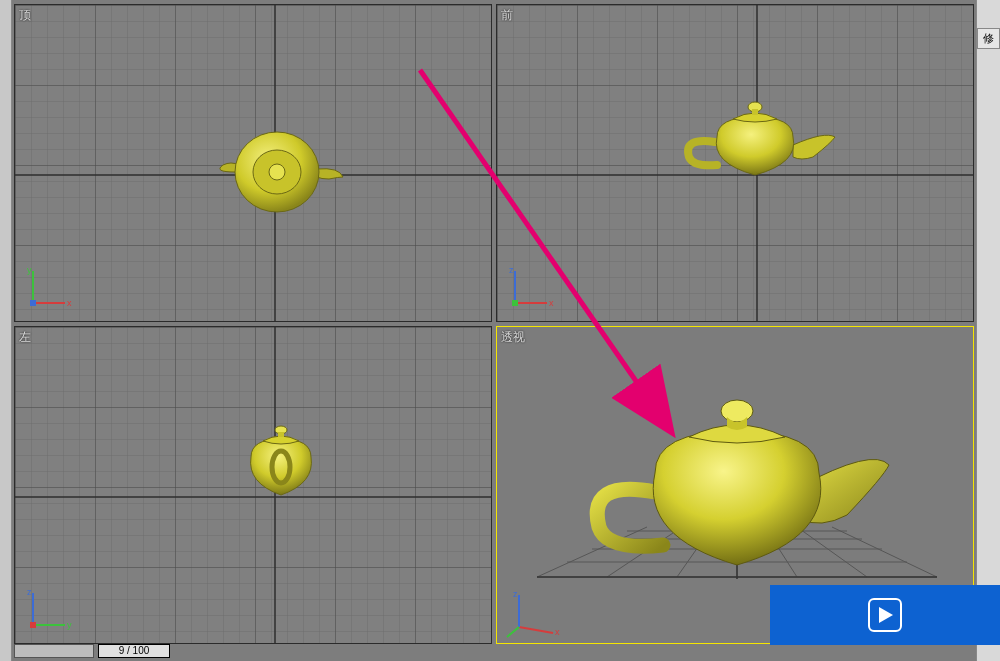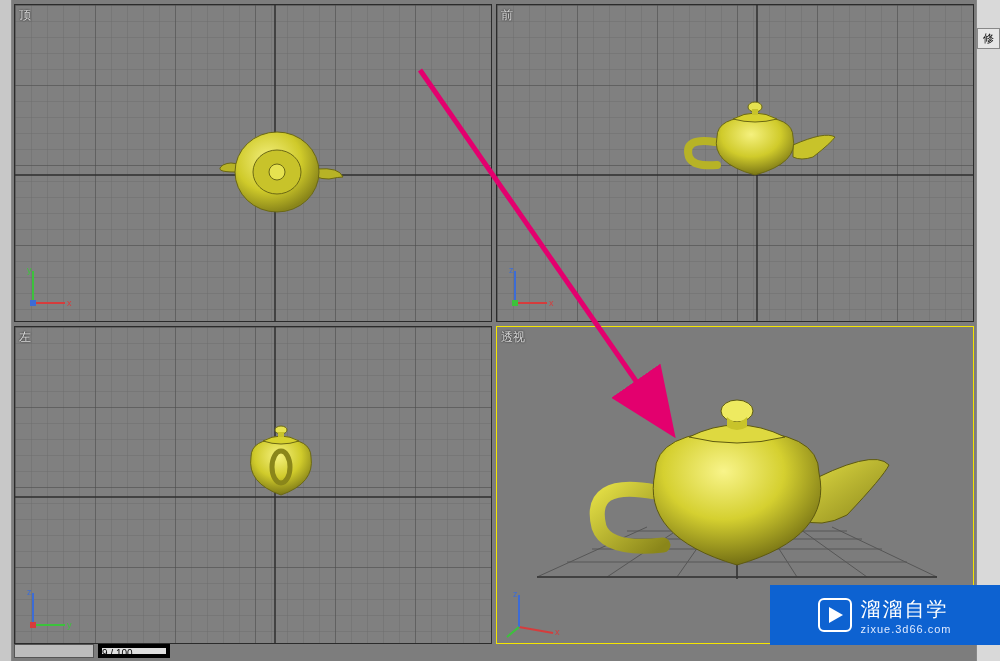--- a/index.html
+++ b/index.html
@@ -83,24 +83,24 @@
   .timeline-track {
     flex: 0 0 80px;
     height: 14px;
     background: #bdbdbd;
     border: 1px solid #555;
     position: relative;
   }
   .frame-box {
     width: 72px; height: 14px;
     background: #e0e0e0;
-    border: 4px solid #000000;
+    border: 1px solid #000000;
     color: #000;
     font-size: 10px;
-    text-align: left;
+    text-align: center;
     line-height: 12px;
   }
   .watermark {
     position: absolute;
     right: 0; bottom: 16px;
     width: 230px; height: 60px;
     background: #0d62d1;
     display: flex;
     align-items: center;
     justify-content: center;
@@ -343,17 +343,13 @@
   <div class="timeline-track"></div>
   <div class="frame-box">9 / 100</div>
 </div>
 
 <div class="watermark">
   <div class="wm-icon">
     <svg width="20" height="20">
         <path d="M4 2 L18 10 L4 18 Z" fill="#fff"></path>
       </svg>
   </div>
-  <div class="wm-text">
-    <div class="t1">溜溜自学</div>
-    <div class="t2">zixue.3d66.com</div>
-  </div>
 </div>
 
 </body></html>

